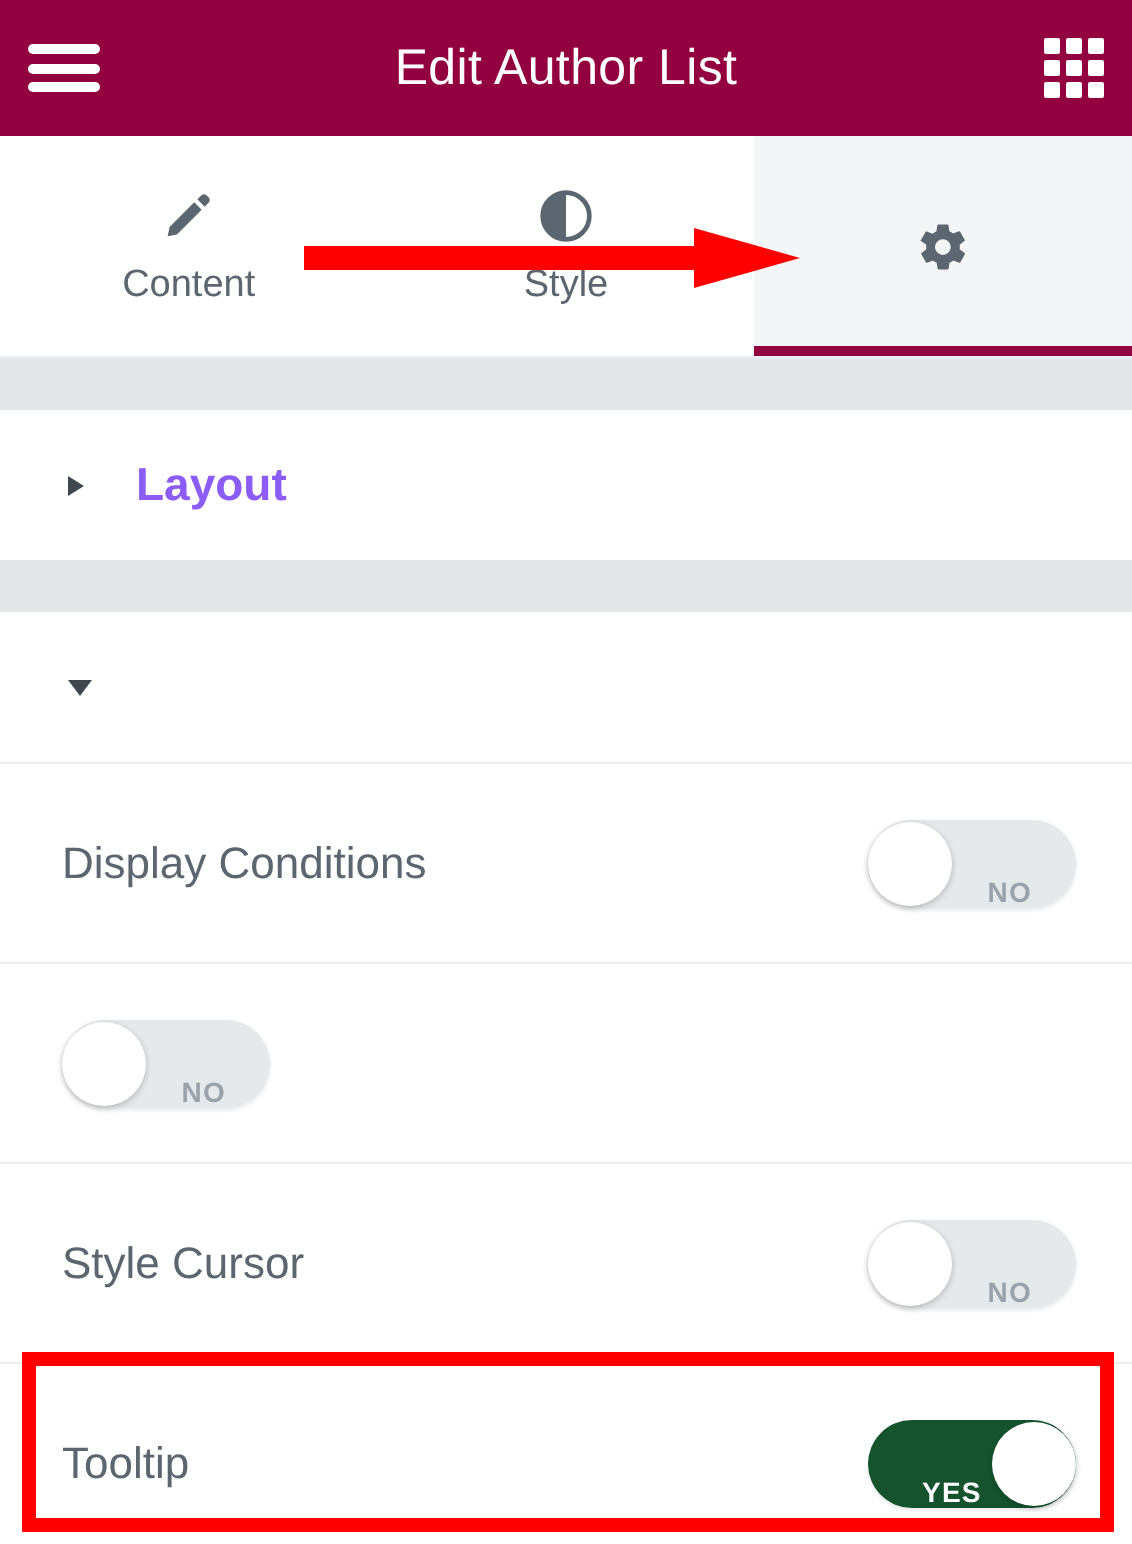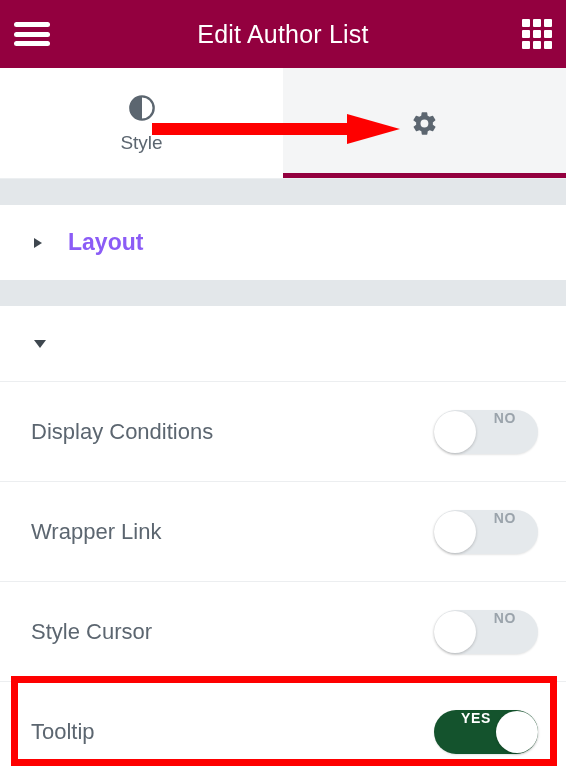--- a/index.html
+++ b/index.html
@@ -186,21 +186,21 @@
   }
 
   
   .switch {
     position: relative;
     width: 104px;
     height: 44px;
     border-radius: 22px;
     cursor: pointer;
     display: flex;
-    align-items: flex-start;
+    align-items: flex-end;
     box-shadow: 0 1px 2px rgba(0,0,0,0.10);
     box-sizing: border-box;
   }
   .switch.off {
     background: #e5e9ec;
     justify-content: flex-end;
   }
   .switch.on {
     background: #14532d;
     justify-content: flex-start;
@@ -261,20 +261,28 @@
     <i></i>
     <i></i>
     <i></i>
     <i></i>
     <i></i>
   </div>
 </div>
 
 <div class="tabbar">
 
+  <div class="tab">
+    <span class="tab-icon">
+      <svg width="26" height="26" viewBox="0 0 24 24" fill="currentColor">
+        <path d="M3.5 17.1 L14.9 5.7 L18.3 9.1 L6.9 20.5 L2.6 21.4 Z M16.3 4.3 L18.1 2.5 C18.8 1.8 19.9 1.8 20.6 2.5 L21.5 3.4 C22.2 4.1 22.2 5.2 21.5 5.9 L19.7 7.7 Z"></path>
+      </svg>
+    </span>
+    <span class="tab-label">Content</span>
+  </div>
 
   <div class="tab">
     <span class="tab-icon">
       <svg width="28" height="28" viewBox="0 0 24 24">
         <circle cx="12" cy="12" r="10" fill="none" stroke="currentColor" stroke-width="2"></circle>
         <path d="M12 2 A10 10 0 0 0 12 22 Z" fill="currentColor"></path>
       </svg>
     </span>
     <span class="tab-label">Style</span>
   </div>
@@ -316,21 +324,20 @@
 
   <div class="control-row">
     <span class="control-label">Display Conditions</span>
     <span class="switch off">
       <span class="switch-text">NO</span>
       <span class="knob"></span>
     </span>
   </div>
 
   <div class="control-row">
-    <span class="control-label">Wrapper Link</span>
     <span class="switch off">
       <span class="switch-text">NO</span>
       <span class="knob"></span>
     </span>
   </div>
 
   <div class="control-row">
     <span class="control-label">Style Cursor</span>
     <span class="switch off">
       <span class="switch-text">NO</span>

